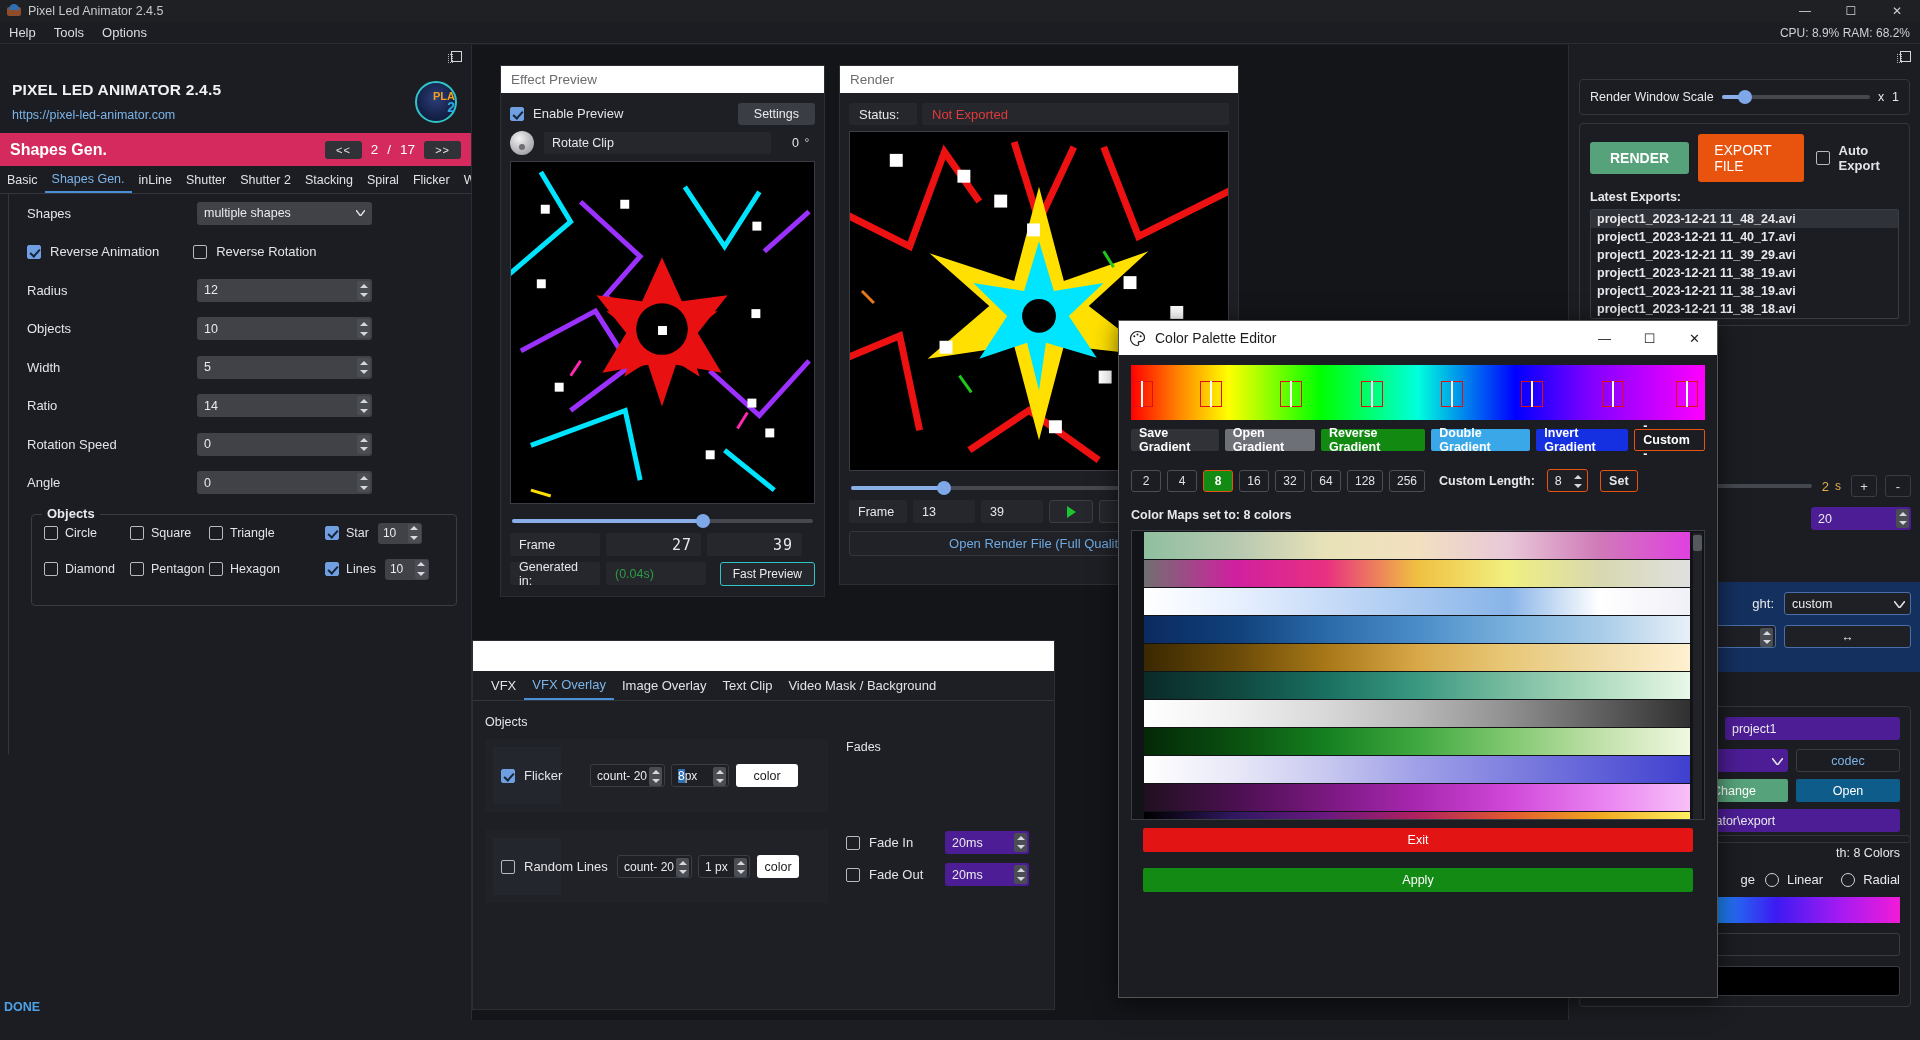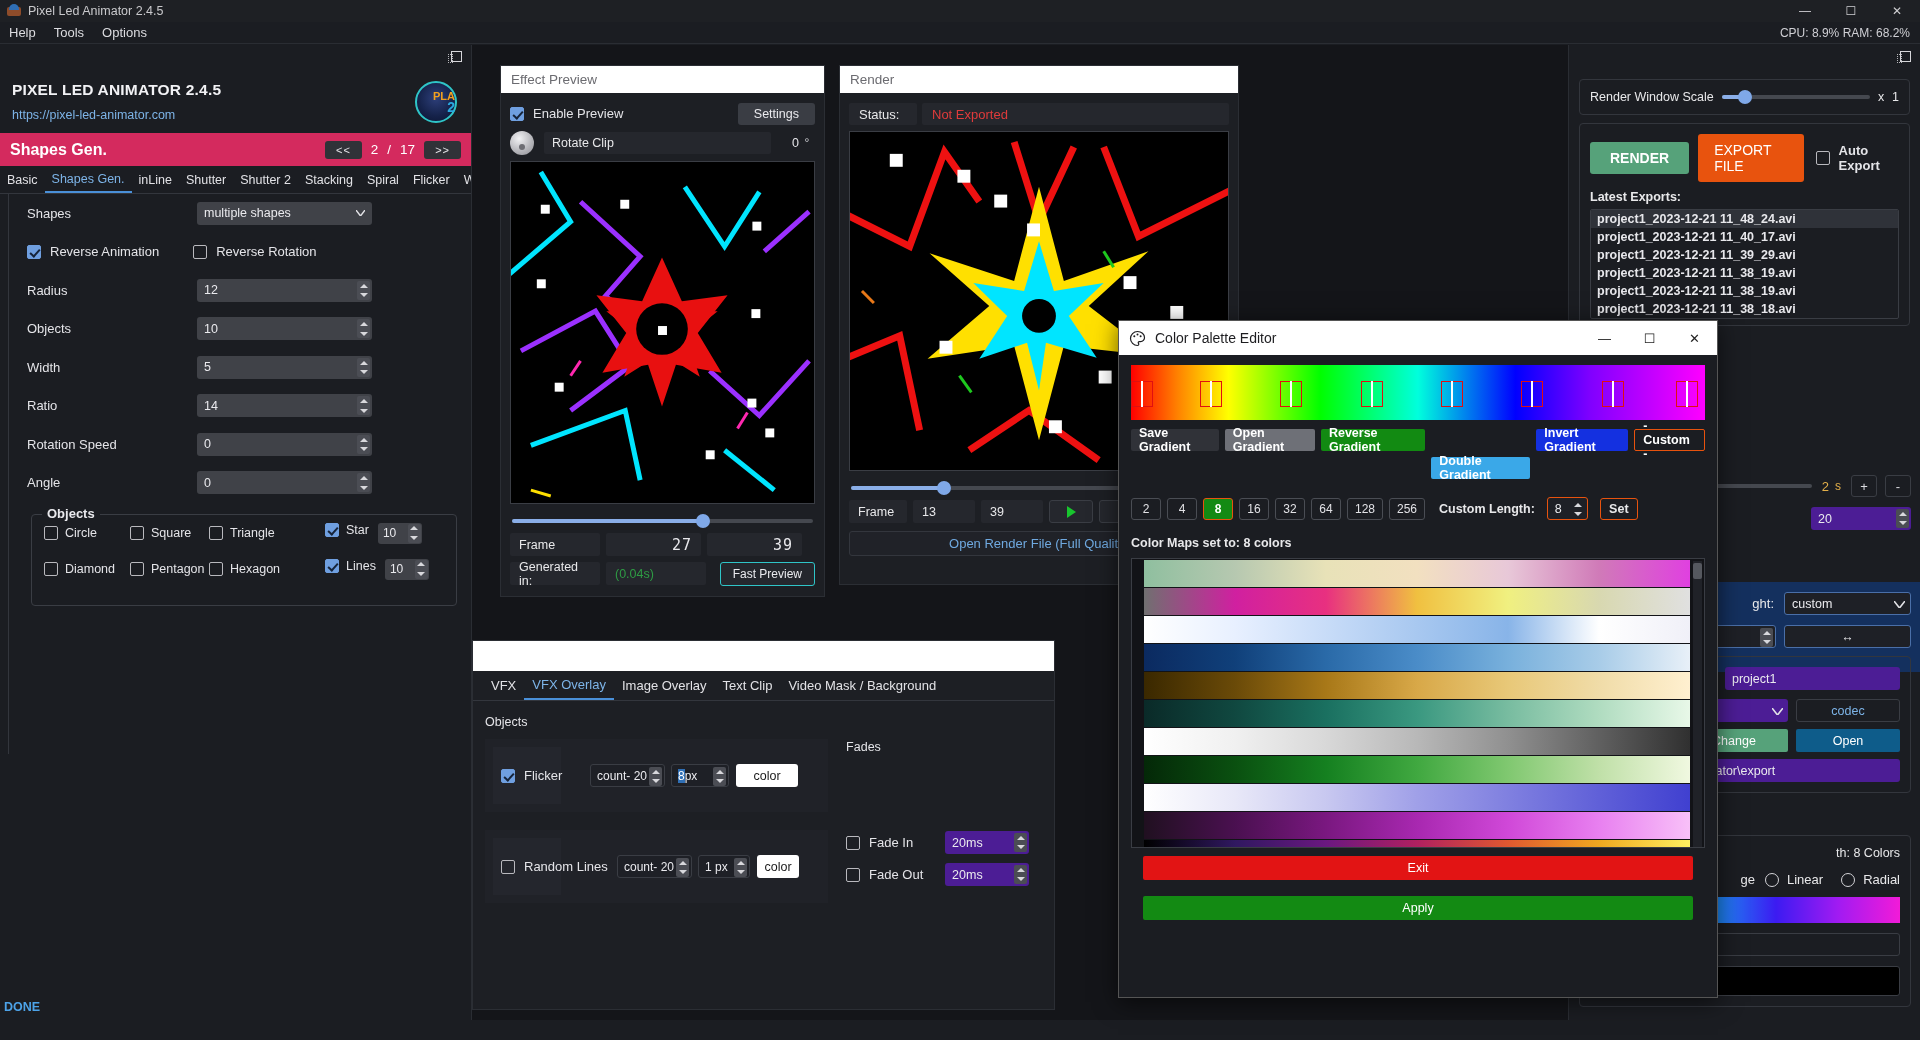--- a/index.html
+++ b/index.html
@@ -90,21 +90,21 @@
                 border:solid #16243a; border-width:0 2px 2px 0; transform:rotate(42deg);}
   .cblab{ margin-left:9px; font-size:13px; color:#e4e4e8;}
 
   
   #objfs{
     margin:12px 14px 0 22px; border:1px solid #3a3d44; border-radius:4px; height:92px; position:relative;
   }
   #objfs .legend{ position:absolute; top:-9px; left:10px; background:#1b1d22; padding:0 5px;
                   font-size:13px; font-weight:bold; color:#e9e9ed;}
   #objfs .orow{ display:flex; align-items:center; height:36px; padding-left:12px; }
-  #objfs .oitem{ display:flex; }
+  #objfs .oitem{ display:flex; align-items:center; }
   #objfs .oitem .cblab{ font-size:12.5px; margin-left:7px;}
   .miniSpin{
     width:44px; height:21px; background:#404248; border-radius:3px; color:#eaeaee; font-size:12px;
     display:flex; align-items:center; padding:0 5px; position:relative; margin-left:9px;
   }
   .miniSpin .spin{ right:1px; top:1px; height:19px; }
 
   #doneLabel{ position:absolute; left:4px; bottom:6px; font-size:12.5px; font-weight:bold; color:#4da3e8;}
 
   
@@ -721,21 +721,21 @@
             <i class="up"></i>
             <i class="dn"></i>
           </span>
       </div>
       <div class="rInput" style="width:127px; margin-left:8px; justify-content:center; background:#1e2026; border:1px solid #4a6fa8;">
         <span>↔</span>
       </div>
     </div>
   </div>
 
-  <div style="position:absolute; left:10px; top:611px; width:332px; border:1px solid #33363d; border-radius:4px; padding:10px;">
+  <div style="position:absolute; left:10px; top:661px; width:332px; border:1px solid #33363d; border-radius:4px; padding:10px;">
     <div class="rrow" style="justify-content:flex-end;">
       <div class="rInput" style="width:175px">
         <span>project1</span>
       </div>
     </div>
     <div class="rrow" style="justify-content:flex-end; margin-top:9px;">
       <div class="rInput" style="width:108px">
         <span class="caret">
           <svg width="11" height="7" viewBox="0 0 11 7">
               <path d="M0 0 L5.5 7 L11 0" fill="none" stroke="#e2e2e6" stroke-width="1.6"></path>
@@ -802,21 +802,21 @@
       <div class="mk" style="left:54%"></div>
       <div class="mk" style="left:68%"></div>
       <div class="mk" style="left:82%"></div>
       <div class="mk" style="left:95%"></div>
     </div>
 
     <div style="display:flex; gap:6px; margin-top:9px;">
       <div class="gbtn" style="background:#303238;">Save Gradient</div>
       <div class="gbtn" style="background:#6e7077;">Open Gradient</div>
       <div class="gbtn" style="background:#128a12;">Reverse Gradient</div>
-      <div class="gbtn" style="background:#3aa8e8;margin-top:28px;">Double Gradient</div>
+      <div class="gbtn" style="background:#3aa8e8;">Double Gradient</div>
       <div class="gbtn" style="background:#1430e0;">Invert Gradient</div>
       <div class="gbtn" style="background:#1b1d22; border:1px solid #e8530e;">- Custom -</div>
     </div>
 
     <div style="display:flex; align-items:center; gap:6px; margin-top:18px;">
       <div class="numBtn">2</div>
       <div class="numBtn">4</div>
       <div class="numBtn on">8</div>
       <div class="numBtn">16</div>
       <div class="numBtn">32</div>

